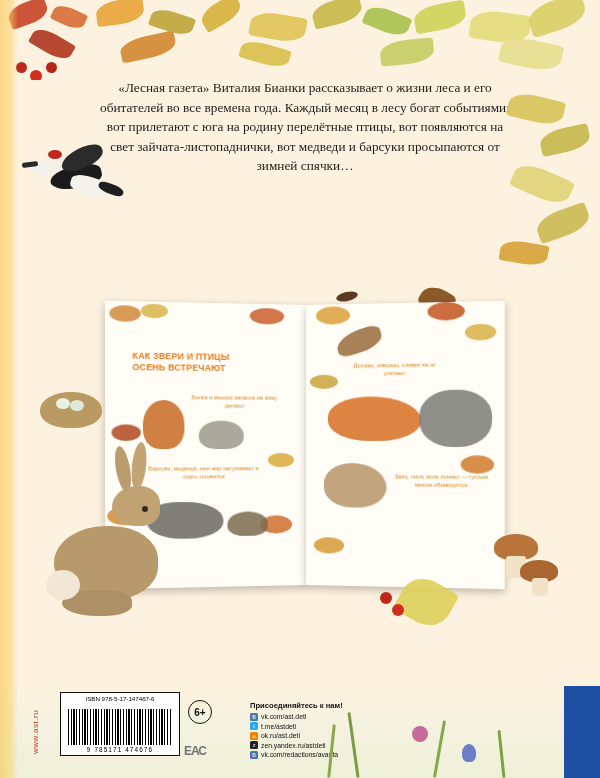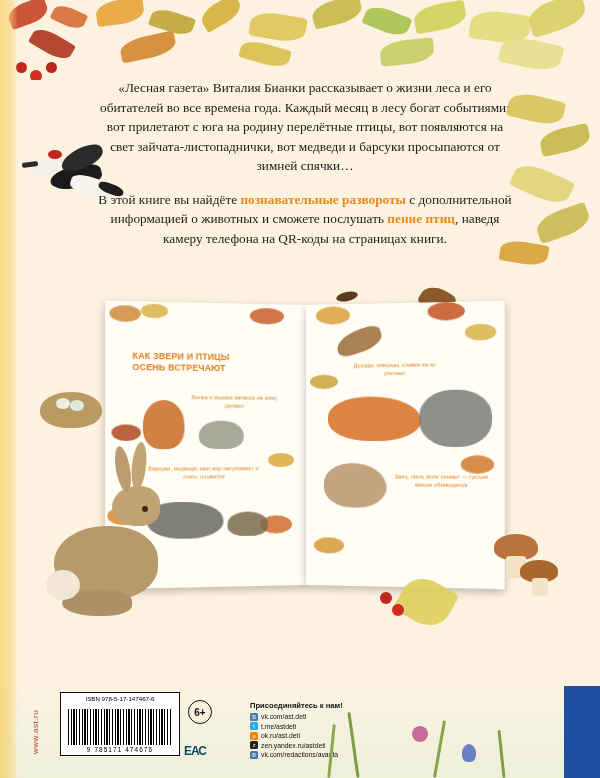--- a/index.html
+++ b/index.html
@@ -106,21 +106,21 @@
   }
   .age-badge{
     position:absolute;left:188px;bottom:54px;width:22px;height:22px;
     border:1.2px solid #111;border-radius:50%;
     font-family:"Liberation Sans",sans-serif;font-size:10px;font-weight:bold;
     color:#111;display:flex;align-items:center;justify-content:center;
   }
   .eac{
     position:absolute;left:184px;bottom:20px;
     font-family:"Liberation Sans",sans-serif;font-size:12px;font-weight:bold;
-    color:#0c4a6e;letter-spacing:-1px;
+    color:#737373;letter-spacing:-1px;
   }
   .socials{
     position:absolute;left:250px;bottom:18px;
   }
   .soc-title{
     font-family:"Liberation Sans",sans-serif;font-size:7.6px;font-weight:bold;
     color:#111;margin-bottom:3px;
   }
   .soc-row{
     display:flex;align-items:center;gap:3px;margin-bottom:1.5px;
@@ -187,23 +187,20 @@
     <div style="position:absolute;left:16px;top:18px;width:30px;height:18px;background:#f2f0e8;border-radius:50%;transform:rotate(-14deg);"></div>
     <div style="position:absolute;left:6px;top:22px;width:16px;height:5px;background:#2a2a2a;border-radius:2px;transform:rotate(-8deg);"></div>
     <div style="position:absolute;left:32px;top:10px;width:14px;height:9px;background:#c0281d;border-radius:50%;"></div>
     <div style="position:absolute;left:44px;top:8px;width:44px;height:20px;background:#2b2b2b;border-radius:60% 40% 50% 40%;transform:rotate(-22deg);"></div>
     <div style="position:absolute;left:54px;top:38px;width:46px;height:18px;background:#f5f3ec;border-radius:40% 60% 50% 40%;transform:rotate(16deg);"></div>
     <div style="position:absolute;left:82px;top:44px;width:26px;height:10px;background:#1f1f1f;border-radius:40%;transform:rotate(22deg);"></div>
   </div>
 
   <div class="blurb">
     <p>«Лесная газета» Виталия Бианки рассказывает о жизни леса и его обитателей во все времена года. Каждый месяц в лесу богат событиями: вот прилетают с юга на родину перелётные птицы, вот появляются на свет зайчата-листопаднички, вот медведи и барсуки просыпаются от зимней спячки…</p>
-    <p class="para2">
-      <span>В этой книге вы найдёте </span><span class="hl">познавательные развороты</span><span> с дополнительной информацией о животных и сможете послушать </span><span class="hl">пение птиц</span><span>, наведя камеру телефона на QR-коды на страницах книги.</span>
-    </p>
   </div>
 
   <div class="leaf" style="left:508px;top:96px;width:56px;height:26px;background:#d8c35a;transform:rotate(14deg);"></div>
   <div class="leaf" style="left:540px;top:128px;width:50px;height:24px;background:#c8b94f;transform:rotate(-12deg);"></div>
   <div class="leaf" style="left:512px;top:170px;width:60px;height:28px;background:#dfd477;transform:rotate(24deg);"></div>
   <div class="leaf" style="left:536px;top:210px;width:54px;height:26px;background:#cbbb55;transform:rotate(-20deg);"></div>
   <div class="leaf" style="left:500px;top:242px;width:48px;height:22px;background:#d7a33b;transform:rotate(10deg);"></div>
   <div style="position:absolute;left:336px;top:292px;width:22px;height:9px;background:#5a3b22;border-radius:50%;transform:rotate(-12deg);"></div>
   <div style="position:absolute;left:420px;top:288px;width:34px;height:24px;background:#8b5a2b;border-radius:60% 20% 60% 20%;transform:rotate(30deg);"></div>
 

